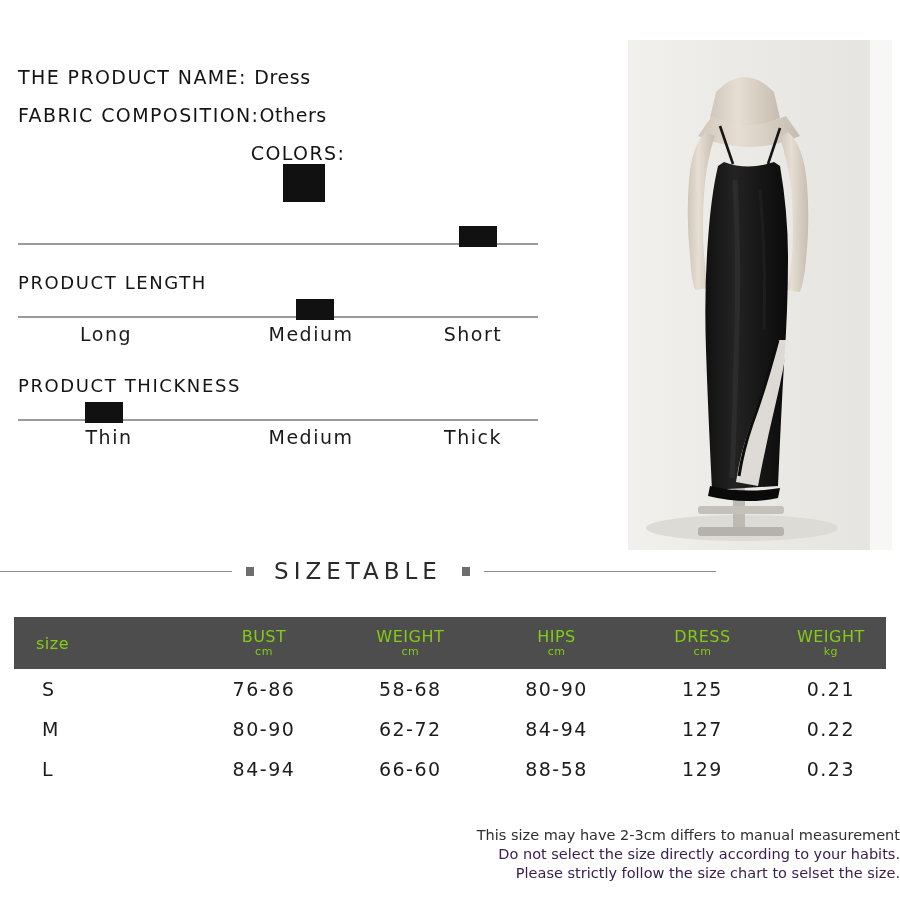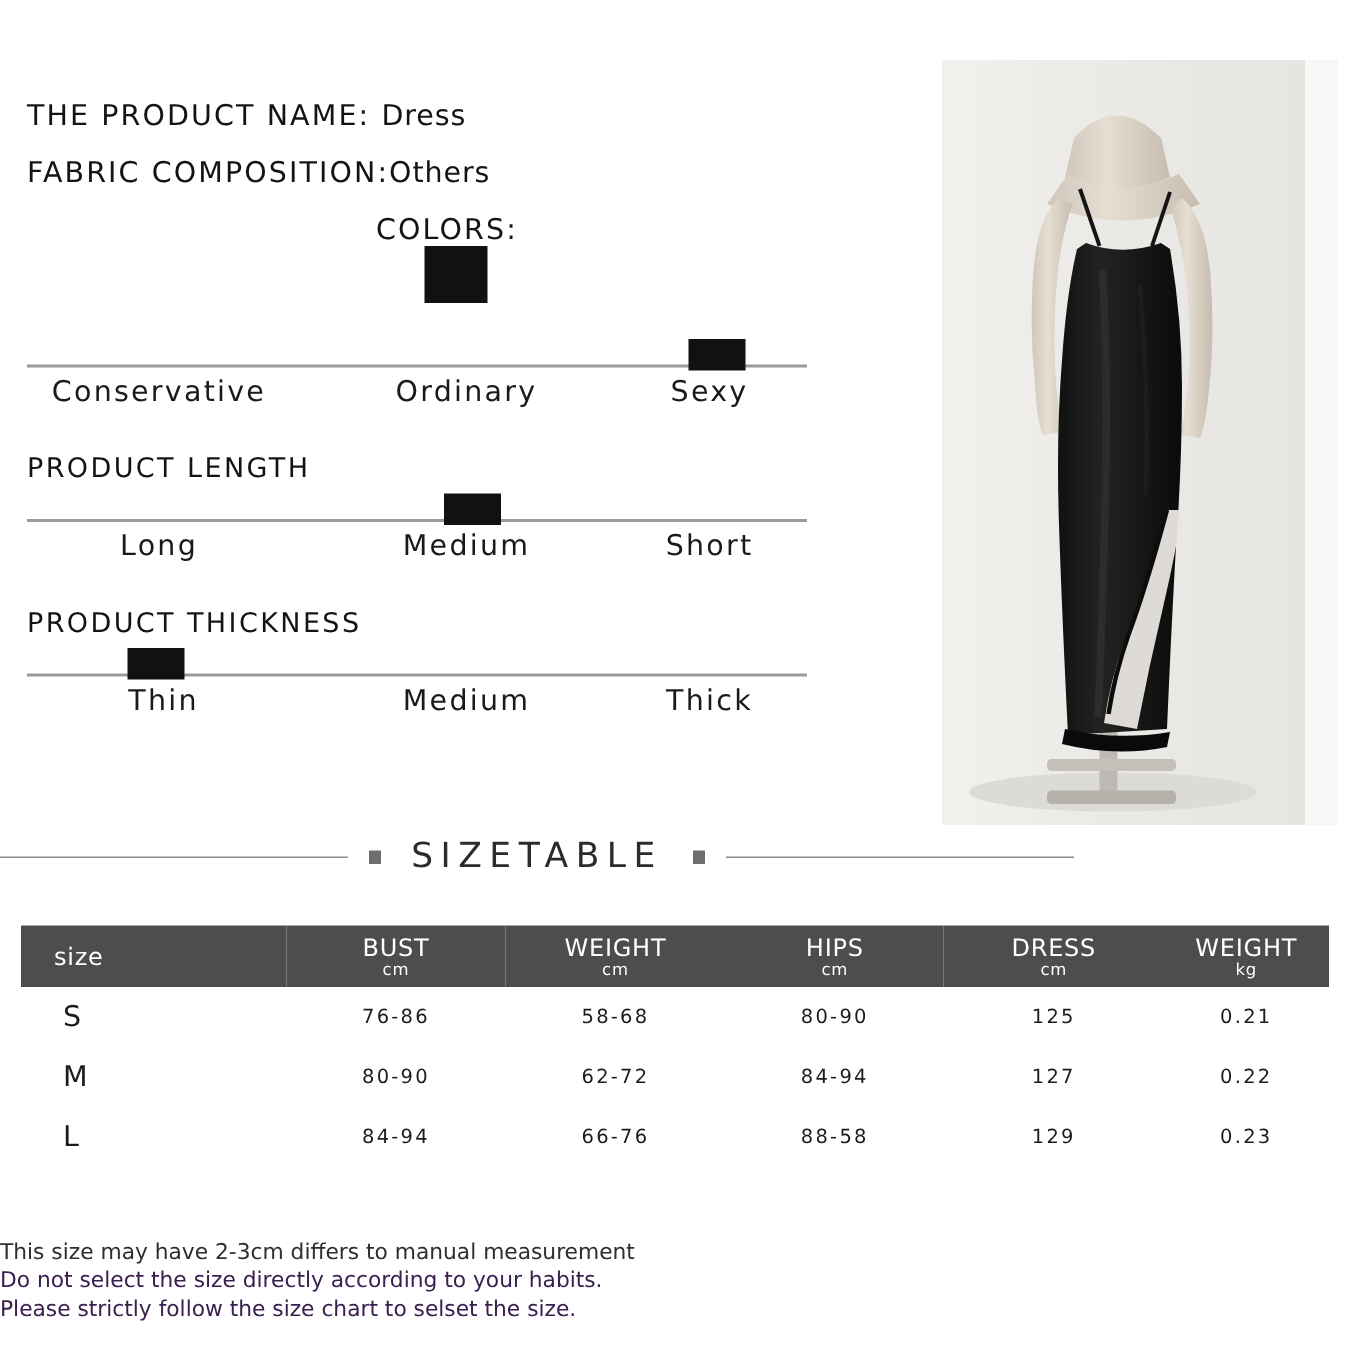--- a/index.html
+++ b/index.html
@@ -140,23 +140,23 @@
   
   table.size-table {
     position: absolute;
     left: 14px;
     top: 617px;
     width: 872px;
     border-collapse: collapse;
   }
   table.size-table thead th {
     background: #4d4d4d;
-    color: #ffffff;
+    color: #84cc16;
     font-weight: normal;
-    height: 41px;
+    height: 52px;
     vertical-align: middle;
     padding: 0;
   }
   .th-main {
     font-size: 16px;
     letter-spacing: 0.5px;
     line-height: 17px;
   }
   .th-sub {
     font-size: 11px;
@@ -164,40 +164,40 @@
     line-height: 13px;
   }
   .th-size {
     font-size: 17px;
     letter-spacing: 3px;
     text-align: left;
     padding-left: 22px !important;
   }
   table.size-table tbody td {
     height: 40px;
-    font-size: 13px;
+    font-size: 19px;
     letter-spacing: 1.5px;
     color: #1c1c1c;
     text-align: center;
     padding: 0;
   }
   table.size-table tbody td.col-size {
     text-align: left;
     padding-left: 28px;
     font-size: 19px;
     letter-spacing: 1px;
   }
 
   
   .notes {
     position: absolute;
     left: 0;
     top: 826px;
     width: 900px;
-    text-align: left;
+    text-align: right;
   }
   .note {
     font-size: 14.5px;
     line-height: 19px;
     color: #2f2f2f;
   }
   .note.purple { color: #3a2050; }
 </style>
 </head>
 <body>
@@ -215,25 +215,20 @@
 
   <div class="colors-row">
     <span class="colors-label">COLORS:</span>
     <span class="color-swatch"></span>
   </div>
 
   <div class="scale-group">
     <div class="scale-bar-wrap">
       <div class="scale-rule"></div>
       <div class="scale-marker" style="left:441px;"></div>
-    </div>
-    <div class="scale-labels">
-      <span style="left:88px;">Conservative</span>
-      <span style="left:293px;">Ordinary</span>
-      <span style="left:455px;">Sexy</span>
     </div>
   </div>
 
   <div class="scale-group">
     <div class="scale-title">PRODUCT LENGTH</div>
     <div class="scale-bar-wrap">
       <div class="scale-rule"></div>
       <div class="scale-marker" style="left:278px;"></div>
     </div>
     <div class="scale-labels">
@@ -369,21 +364,21 @@
       <td class="col-size">M</td>
       <td>80-90</td>
       <td>62-72</td>
       <td>84-94</td>
       <td>127</td>
       <td>0.22</td>
     </tr>
     <tr>
       <td class="col-size">L</td>
       <td>84-94</td>
-      <td>66-76</td>
+      <td>66-60</td>
       <td>88-58</td>
       <td>129</td>
       <td>0.23</td>
     </tr>
   </tbody>
 </table>
 
 <div class="notes">
   <div class="note">This size may have 2-3cm differs to manual measurement</div>
   <div class="note purple">Do not select the size directly according to your habits.</div>

